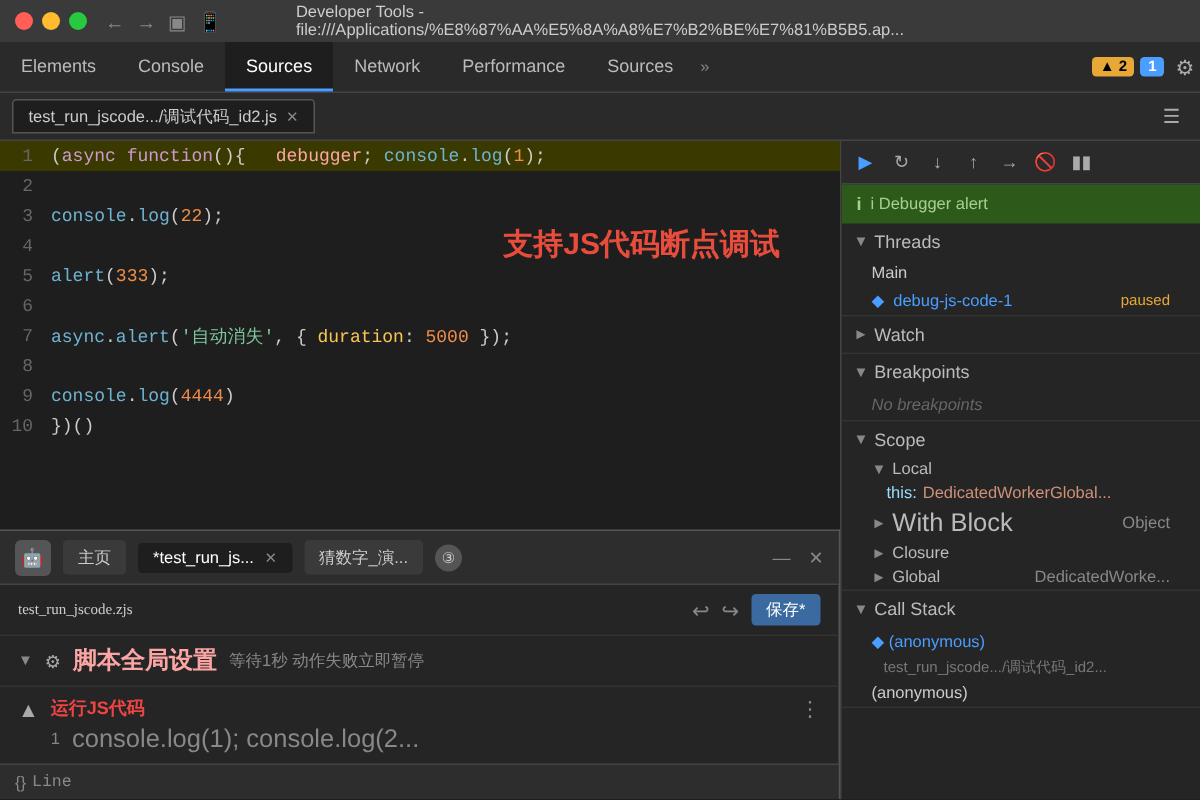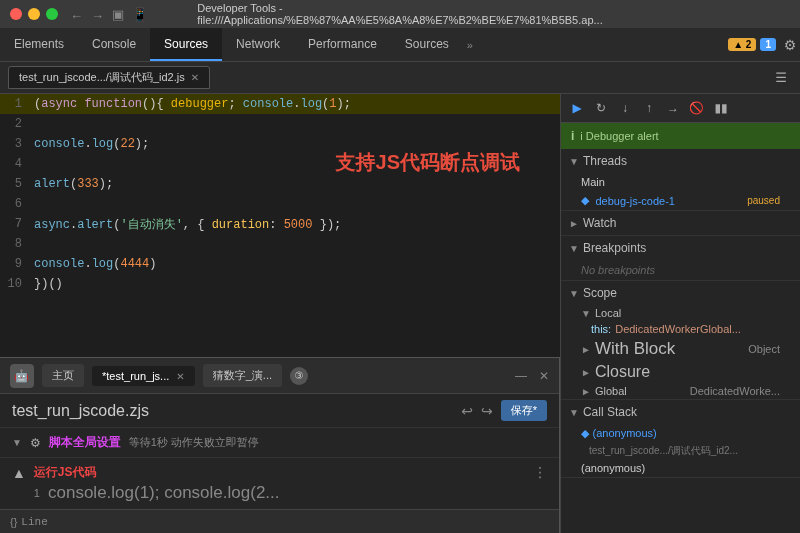--- a/index.html
+++ b/index.html
@@ -129,21 +129,21 @@
       padding-left: 4px;
       white-space: nowrap;
     }
     .line-highlighted {
       background: #3a3a00;
     }
     .kw { color: #cc99cd; }
     .fn { color: #6fb3d2; }
     .str { color: #7ec699; }
     .num { color: #f08d49; }
-    .cm { color: #eab308; }
+    .cm { color: #fca5a5; margin-left: 13px; }
     .cn { color: #f8c555; }
     .punc { color: #ccc; }
 
     .overlay-text {
       position: absolute;
       top: 55px;
       right: 40px;
       color: #e74c3c;
       font-size: 20px;
       font-weight: bold;
@@ -189,23 +189,24 @@
     .bp-minimize { color: #888; cursor: pointer; margin-right: 4px; }
 
     .bp-filename-row {
       display: flex;
       align-items: center;
       padding: 6px 12px;
       gap: 8px;
       border-bottom: 1px solid #333;
     }
     .bp-filename {
-      font-size: 16px;
+      font-size: 10px;
       color: #ccc;
       flex: 1;
+      font-family: Liberation Serif, serif;
     }
     .bp-undo-btn, .bp-redo-btn {
       color: #888; cursor: pointer; font-size: 14px;
     }
     .bp-save-btn {
       background: #3a6aa0;
       color: #fff;
       border: none;
       border-radius: 3px;
       padding: 3px 10px;
@@ -216,21 +217,21 @@
     .bp-section {
       display: flex;
       align-items: center;
       padding: 6px 12px;
       gap: 8px;
       border-bottom: 1px solid #333;
       cursor: pointer;
     }
     .bp-section-arrow { color: #888; font-size: 10px; }
     .bp-section-icon { color: #aaa; }
-    .bp-section-title { color: #d946ef; font-size: 12px; font-weight: bold; }
+    .bp-section-title { color: #fca5a5; font-size: 16px; font-weight: bold; }
     .bp-section-meta { color: #888; font-size: 11px; }
 
     .bp-run-section {
       display: flex;
       align-items: flex-start;
       padding: 6px 12px;
       gap: 8px;
       cursor: pointer;
     }
     .bp-run-arrow { color: #aaa; font-size: 14px; margin-top: 1px; }
@@ -600,21 +601,21 @@
       </div>
 
       <div class="debug-scope-item">
         <span style="color:#888;font-size:10px;">►</span>
         <span style="color:#bbb;font-size:17px;">With Block</span>
         <span style="color:#888;font-size:11px;margin-left:auto;">Object</span>
       </div>
 
       <div class="debug-scope-item">
         <span style="color:#888;font-size:10px;">►</span>
-        <span style="color:#bbb;font-size:16px;">Closure</span>
+        <span style="color:#bbb;font-size:11px;">Closure</span>
       </div>
 
       <div class="debug-scope-item">
         <span style="color:#888;font-size:10px;">►</span>
         <span style="color:#bbb;font-size:11px;">Global</span>
         <span style="color:#888;font-size:11px;margin-left:auto;">DedicatedWorke...</span>
       </div>
     </div>
 
     <div class="debug-section">

